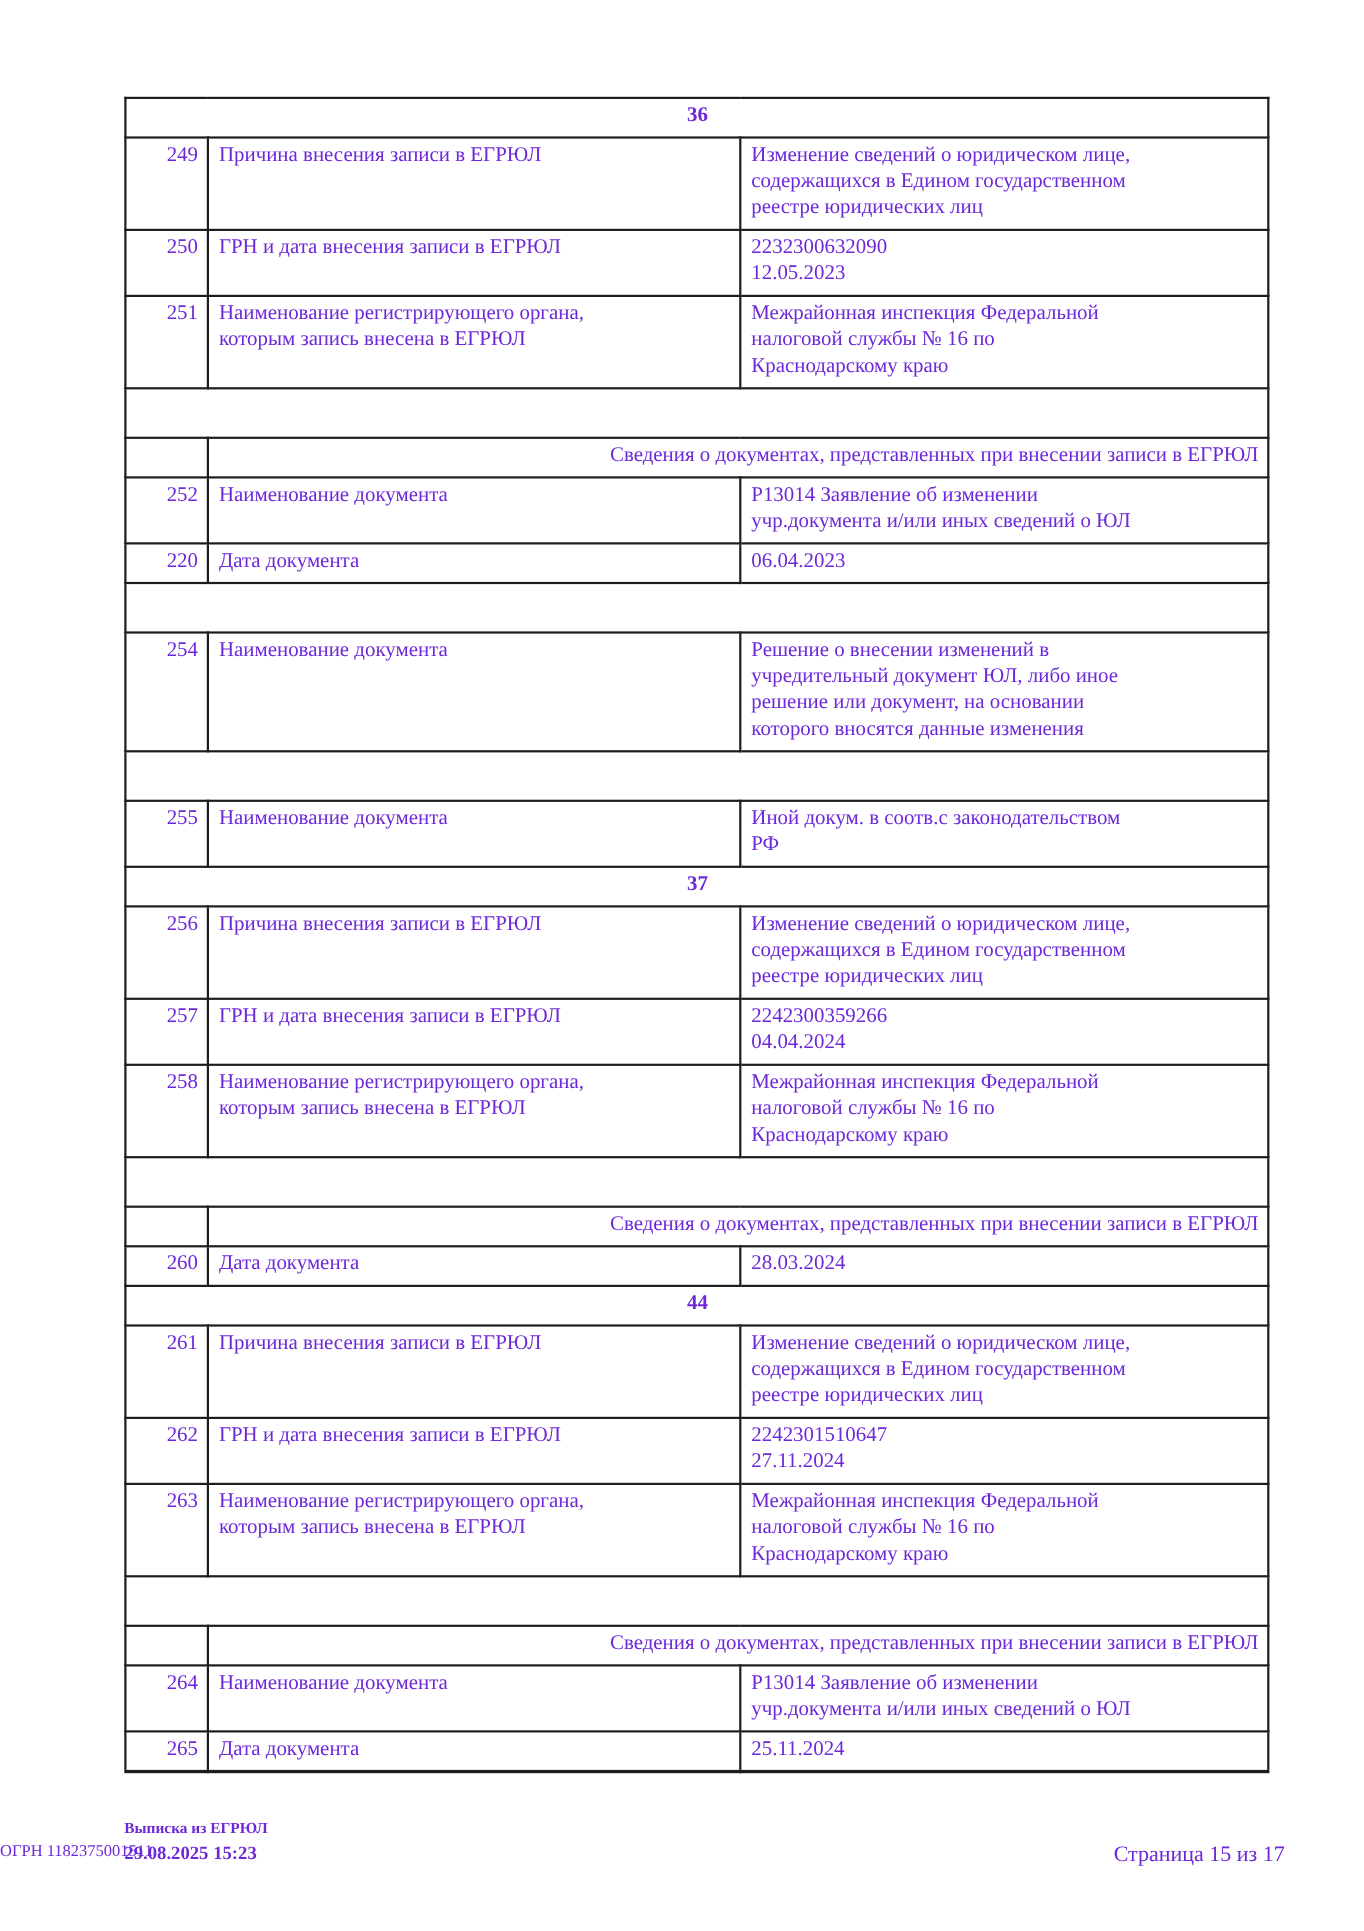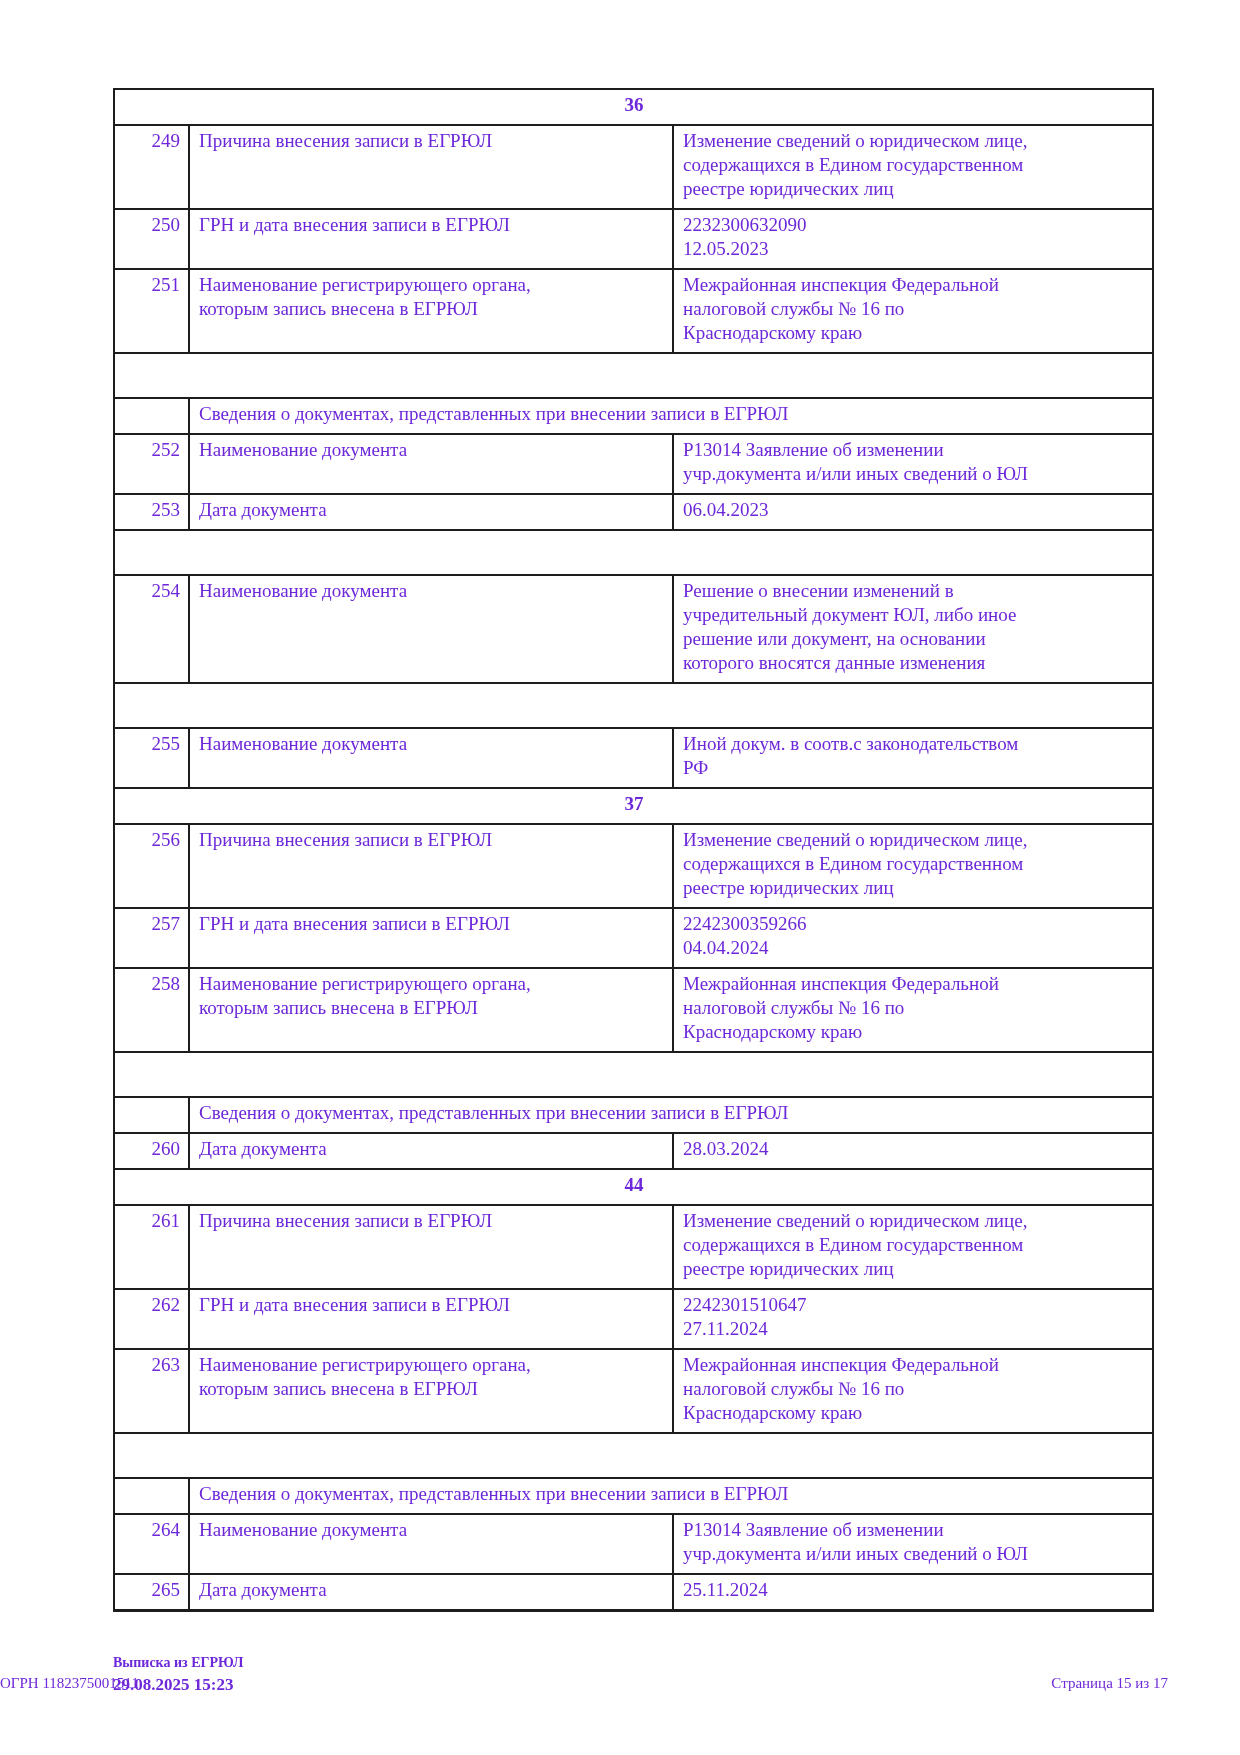--- a/index.html
+++ b/index.html
@@ -39,42 +39,42 @@
     text-align: center;
     font-weight: bold;
     font-size: 20px;
     padding: 3px 0 5px 0;
     white-space: nowrap;
   }
   .spacer-cell {
     height: 33px;
     padding: 0;
   }
-  .subheader-cell { white-space: nowrap; }
+  .subheader-cell { white-space: nowrap; text-align: right; }
   .footer-left {
     position: absolute;
     left: 113px;
     top: 1652px;
     font-size: 14px;
     line-height: 22px;
     font-weight: bold;
   }
   .footer-left .footer-dt { font-size: 17px; }
   .footer-center {
     position: absolute;
     left: 0;
     top: 1675px;
     width: 1240px;
     font-size: 15px;
   }
   .footer-right {
     position: absolute;
     right: 72px;
     top: 1675px;
-    font-size: 15px;
+    font-size: 20px;
   }
 </style>
 </head>
 <body>
 
 <div class="page">
 
   <table class="egrul-table">
     <colgroup>
       <col style="width:75px">
@@ -120,21 +120,21 @@
   </tr>
 
   <tr>
     <td class="num-cell">252</td>
     <td class="label-cell">Наименование документа</td>
     <td class="value-cell">Р13014 Заявление об изменении
 учр.документа и/или иных сведений о ЮЛ</td>
   </tr>
 
   <tr>
-    <td class="num-cell">253</td>
+    <td class="num-cell">220</td>
     <td class="label-cell">Дата документа</td>
     <td class="value-cell">06.04.2023</td>
   </tr>
 
   <tr>
     <td class="spacer-cell" colspan="3"></td>
   </tr>
 
   <tr>
     <td class="num-cell">254</td>

